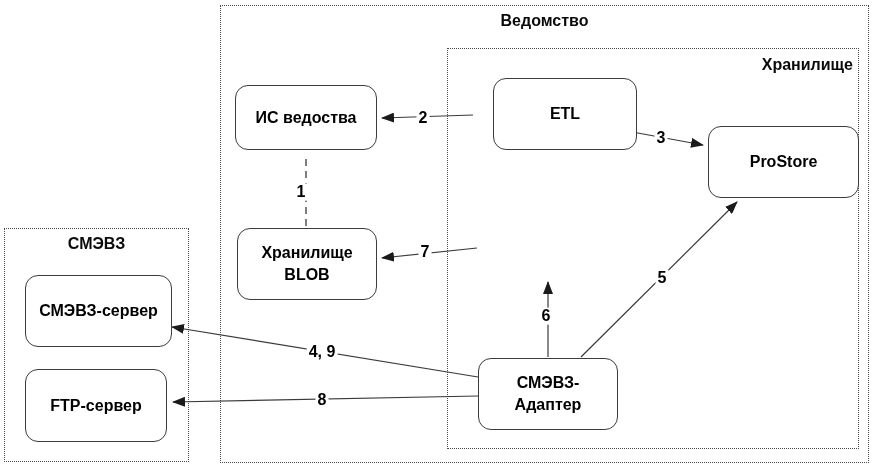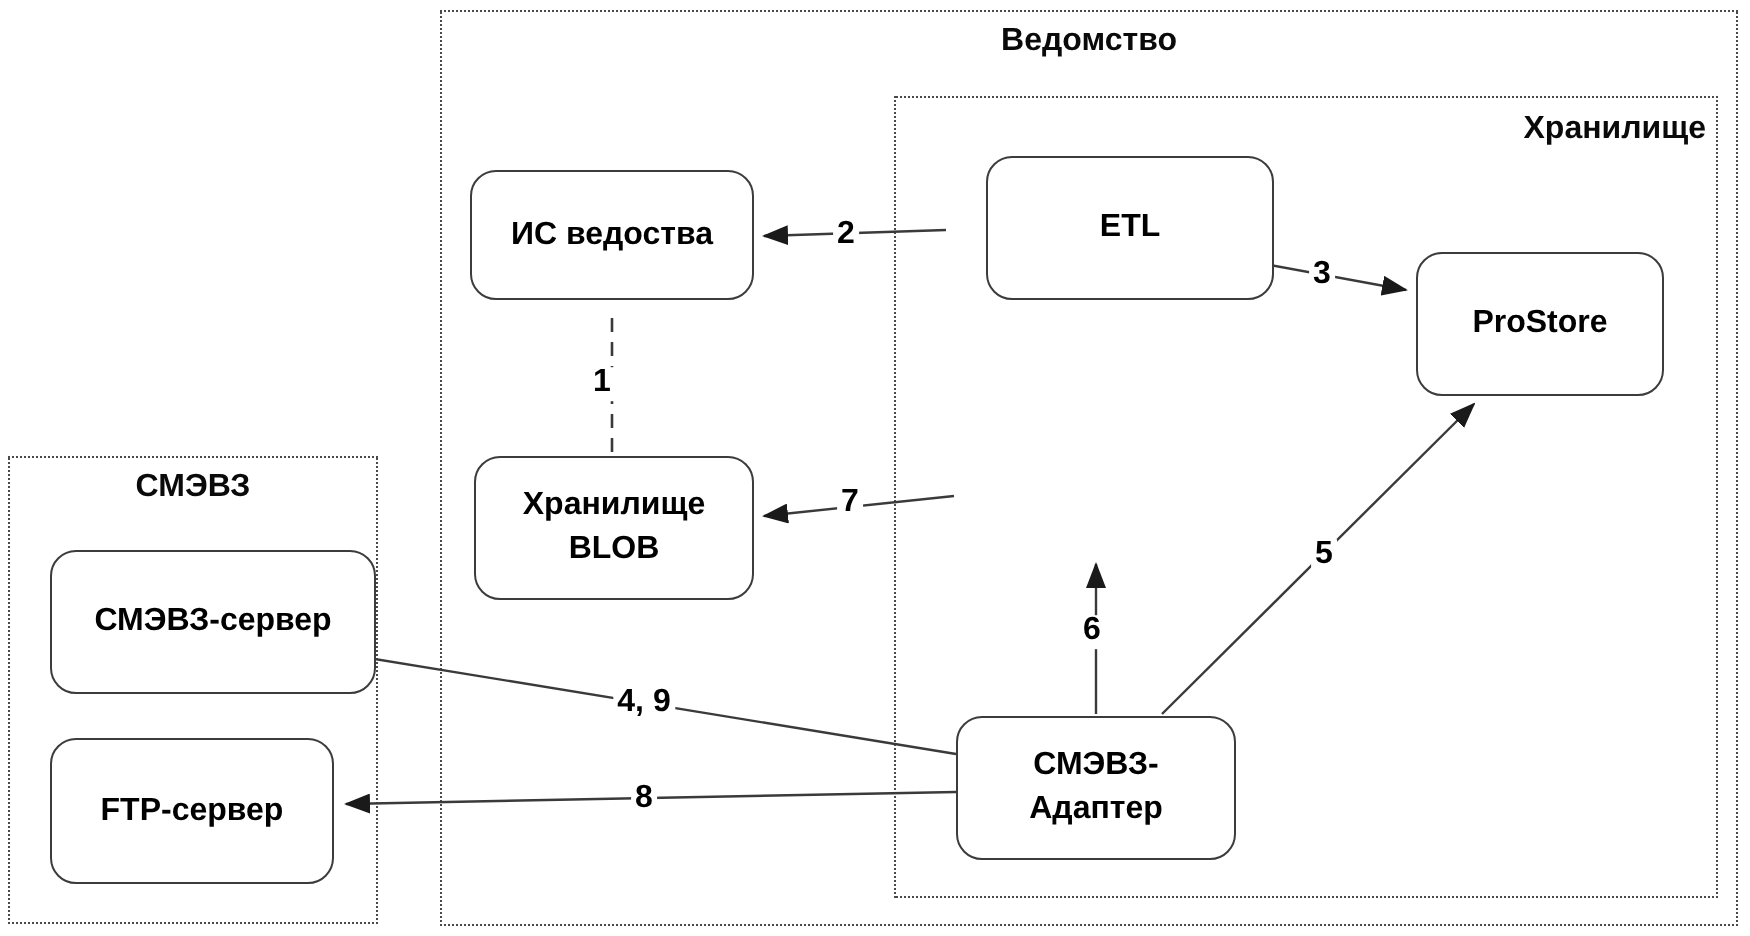--- a/index.html
+++ b/index.html
@@ -105,36 +105,36 @@
   <div class="edge-label" style="left:322px; top:400px;">8</div>
 
   <div class="node" style="left:235px; top:85px; width:142px; height:65px;">
     <span>ИС ведоства</span>
   </div>
 
   <div class="node" style="left:493px; top:78px; width:144px; height:72px;">
     <span>ETL</span>
   </div>
 
-  <div class="node" style="left:708px; top:126px; width:124px; height:72px;">
+  <div class="node" style="left:708px; top:126px; width:151px; height:72px;">
     <span>ProStore</span>
   </div>
 
   <div class="node" style="left:237px; top:228px; width:140px; height:72px;">
     <span>Хранилище</span>
     <span>BLOB</span>
   </div>
 
 
   <div class="node" style="left:478px; top:358px; width:140px; height:72px;">
     <span>СМЭВЗ-</span>
     <span>Адаптер</span>
   </div>
 
-  <div class="node" style="left:25px; top:275px; width:163px; height:72px;">
+  <div class="node" style="left:25px; top:275px; width:147px; height:72px;">
     <span>СМЭВЗ-сервер</span>
   </div>
 
   <div class="node" style="left:25px; top:369px; width:142px; height:73px;">
     <span>FTP-сервер</span>
   </div>
 
 </div>
 
 </body></html>

